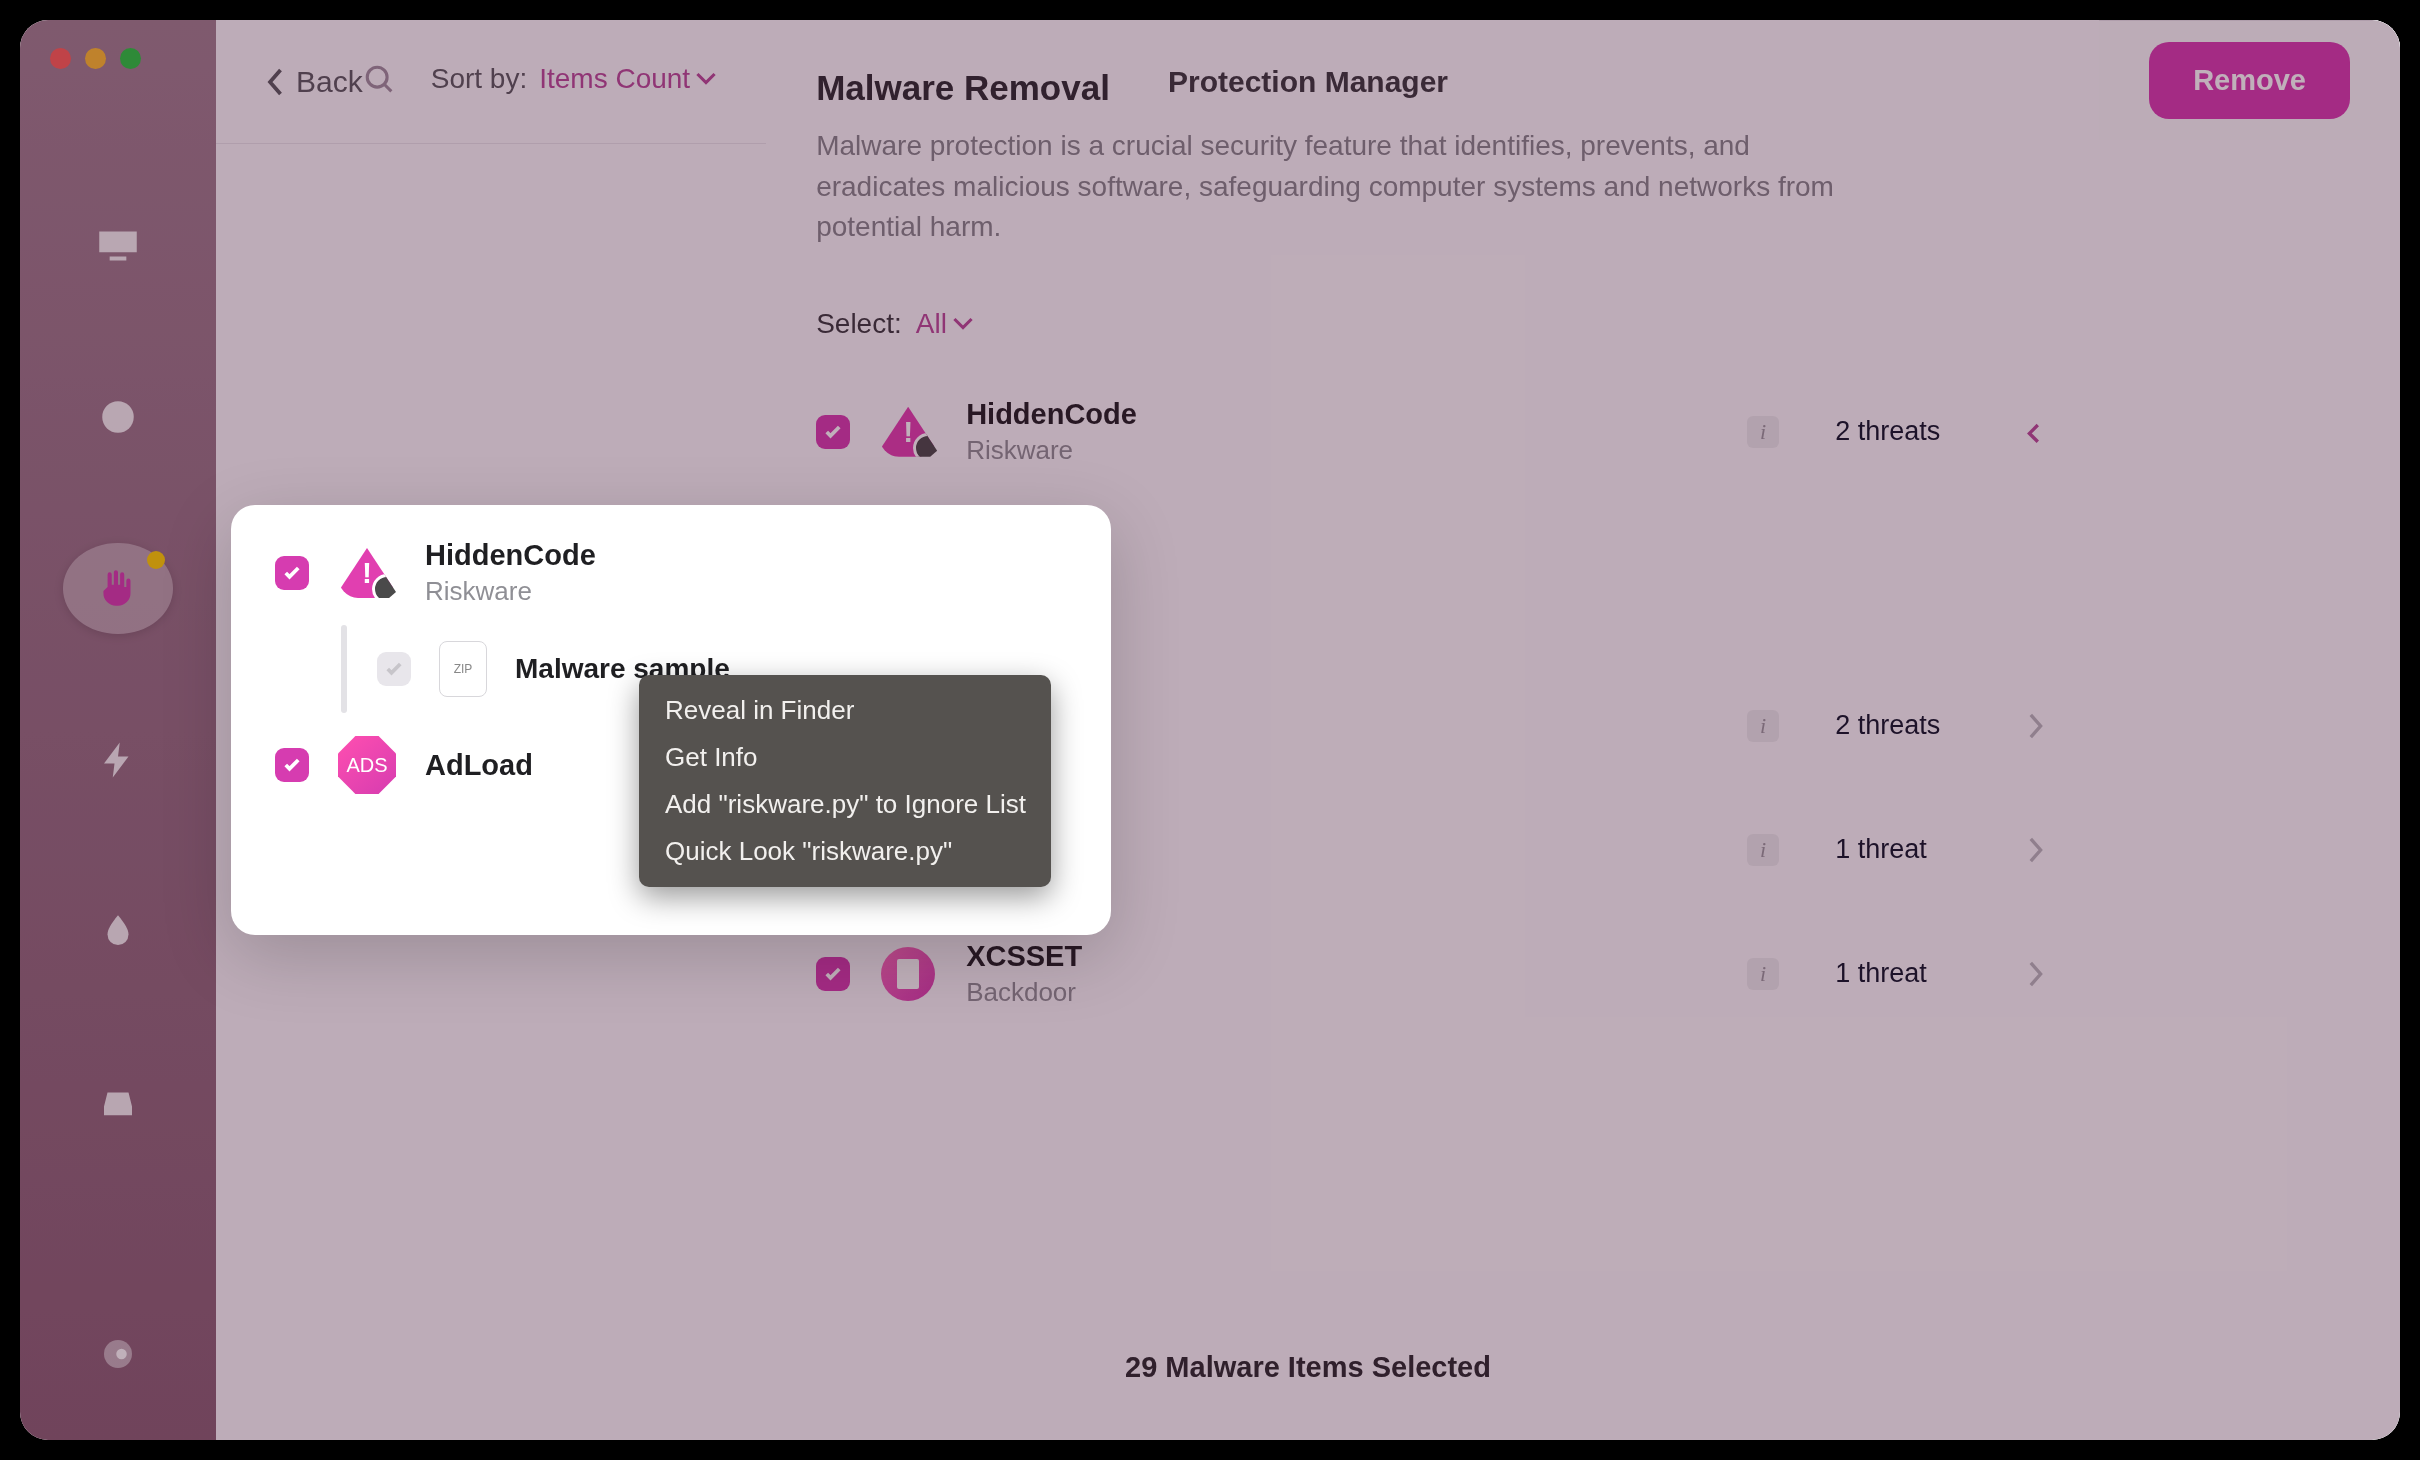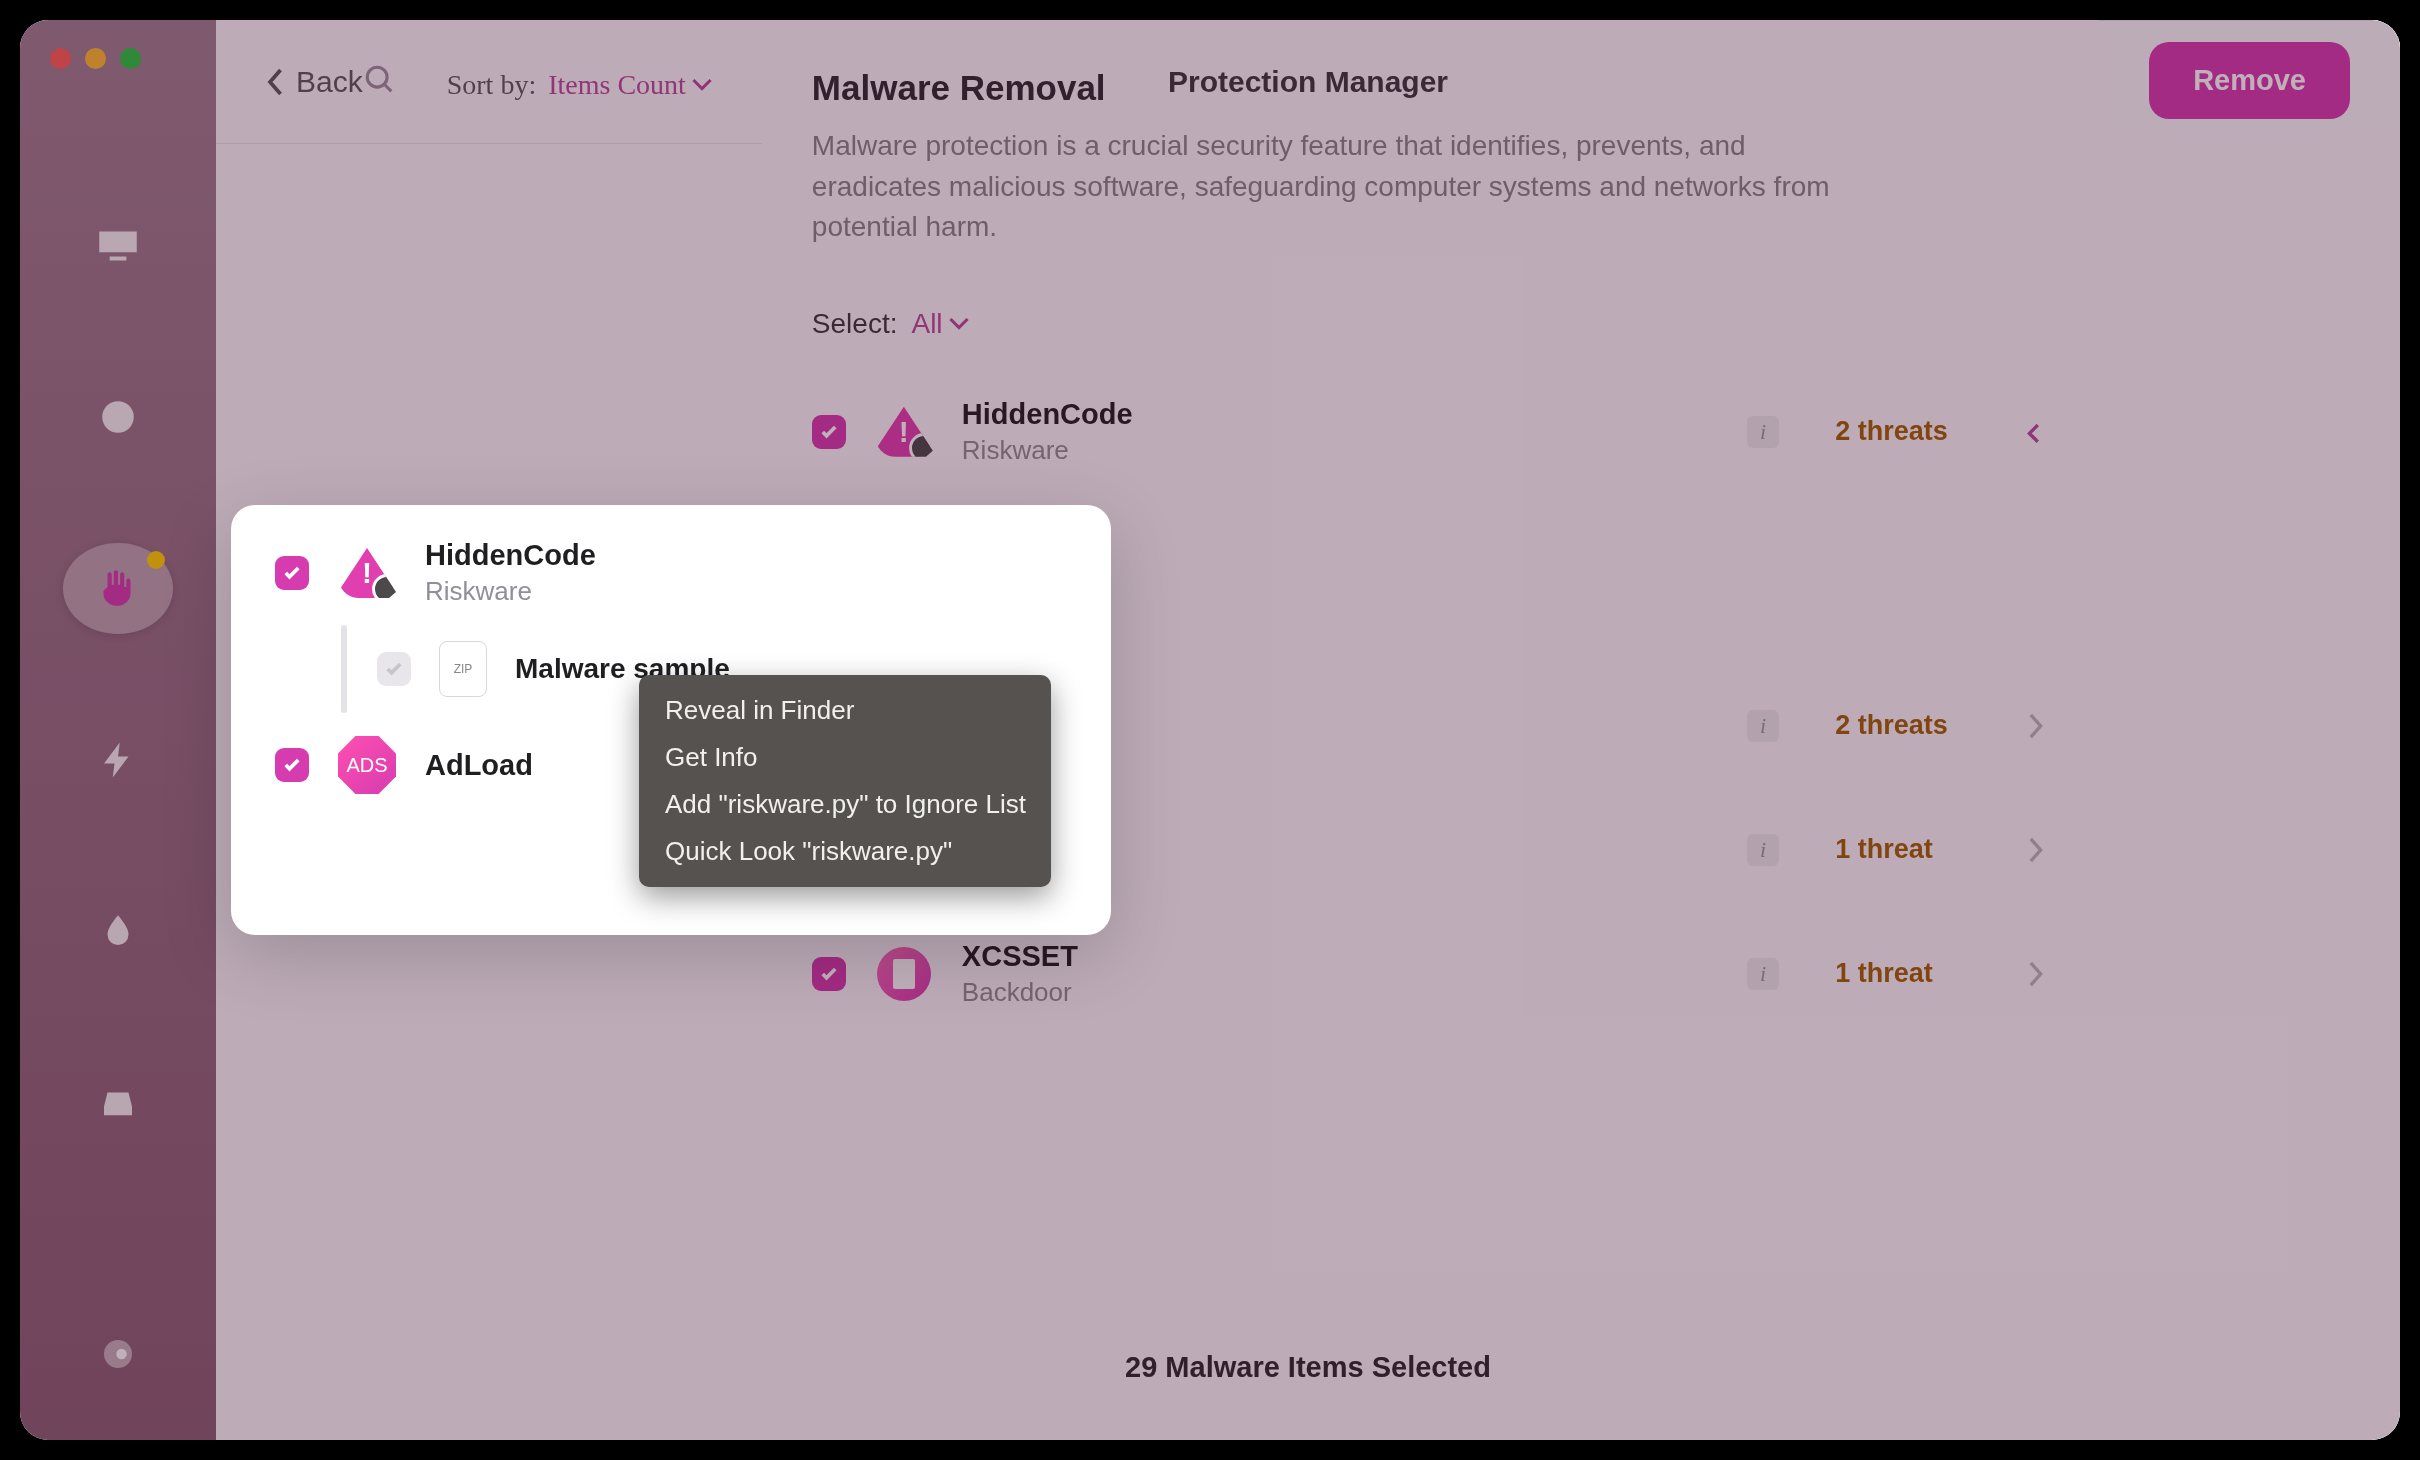--- a/index.html
+++ b/index.html
@@ -106,23 +106,22 @@
     position: absolute;
     left: 50%;
     transform: translateX(-50%);
     font-size: 30px;
     font-weight: 600;
     color: #3a3a3e;
   }
   .topbar-right {
     margin-left: auto;
     display: flex;
-    align-items: flex-end;
-    gap: 50px;
-    font-family: Liberation Serif, serif;
+    align-items: flex-start;
+    gap: 34px;
   }
   .search-btn { color: #9e8599; cursor: pointer; }
   .sortby { font-size: 28px; color: #5b5b60; display: flex; gap: 12px; align-items: center;}
   .sortby .val { color: #b94a9a; display: flex; align-items: center; gap: 6px; }
 
   .content {
     flex: 1;
     overflow: hidden;
     padding: 48px 50px 0 50px;
   }
@@ -184,21 +183,21 @@
   .info-badge {
     width: 32px; height: 32px;
     border-radius: 6px;
     background: #ebeaee;
     color: #9a989e;
     font-family: Georgia, serif;
     font-style: italic;
     font-size: 22px;
     display: flex; align-items: center; justify-content: center;
   }
-  .tcount { font-size: 27px; color: #a16207; min-width: 130px; font-weight: bold; }
+  .tcount { font-size: 27px; color: #0f172a; min-width: 130px; }
   .chev { color: #b8b7bd; }
   .chev.open { color: #b94a9a; transform: rotate(90deg); }
   .chev svg { width: 28px; height: 28px; display:block; }
 
   
   .sub-area {
     display: flex;
     gap: 30px;
     padding-left: 10px;
   }

